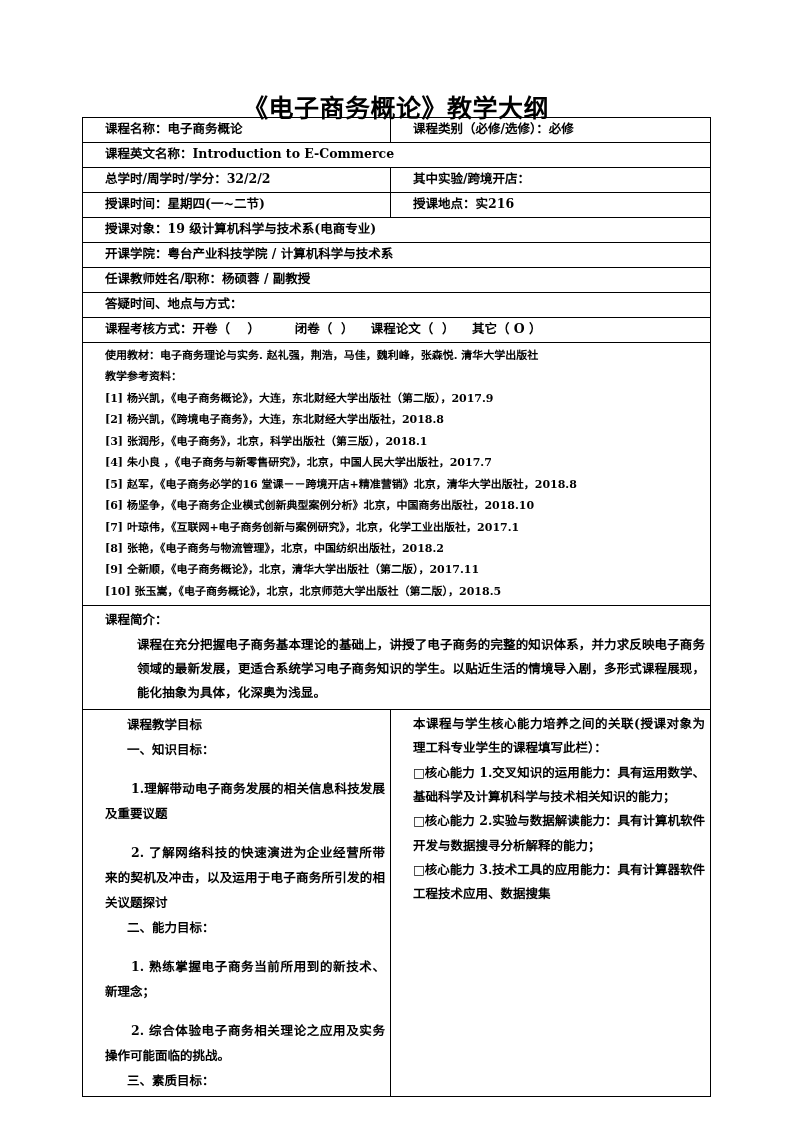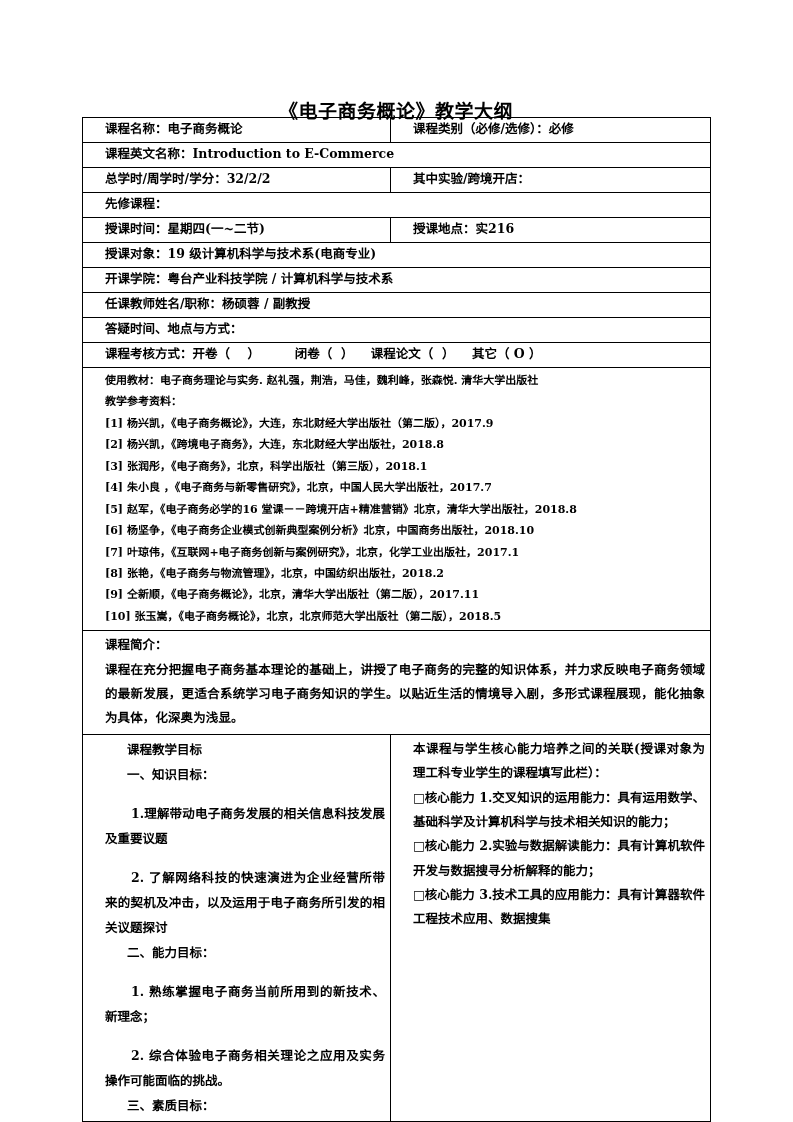--- a/index.html
+++ b/index.html
@@ -21,24 +21,24 @@
     left: 0;
     top: 0;
     width: 793px;
     height: 1122px;
     box-sizing: border-box;
   }
 
   .doc-title {
     position: absolute;
     left: 82px;
-    top: 100px;
+    top: 94px;
     width: 628px;
     text-align: center;
-    font-size: 19px;
+    font-size: 25px;
     font-weight: bold;
     letter-spacing: 0.5px;
     line-height: 1.2;
     font-family: "DejaVu Serif", "Liberation Serif", serif;
   }
 
   table.syllabus {
     position: absolute;
     left: 82px;
     top: 117px;
@@ -87,20 +87,21 @@
   .intro-head {
     display: block;
     line-height: 1.95;
   }
   .intro-body {
     display: block;
     line-height: 1.95;
     text-align: justify;
     text-justify: inter-ideograph;
     letter-spacing: 0.1px;
+    margin-left: 32px;
   }
 
   .goals-cell {
     padding: 4px 4px 4px 6px;
     vertical-align: top;
   }
   .goals-cell .g-line,
   .goals-cell .g-head {
     display: block;
     line-height: 2.0;
@@ -166,25 +167,20 @@
 
       <tr class="row-line">
         <td>
           <span class="cell-text">总学时/周学时/学分：32/2/2</span>
         </td>
         <td>
           <span class="cell-text">其中实验/跨境开店：</span>
         </td>
       </tr>
 
-      <tr class="row-line">
-        <td colspan="2">
-          <span class="cell-text">先修课程：</span>
-        </td>
-      </tr>
 
       <tr class="row-line">
         <td>
           <span class="cell-text">授课时间：星期四(一~二节)</span>
         </td>
         <td>
           <span class="cell-text">授课地点：实216</span>
         </td>
       </tr>
 

